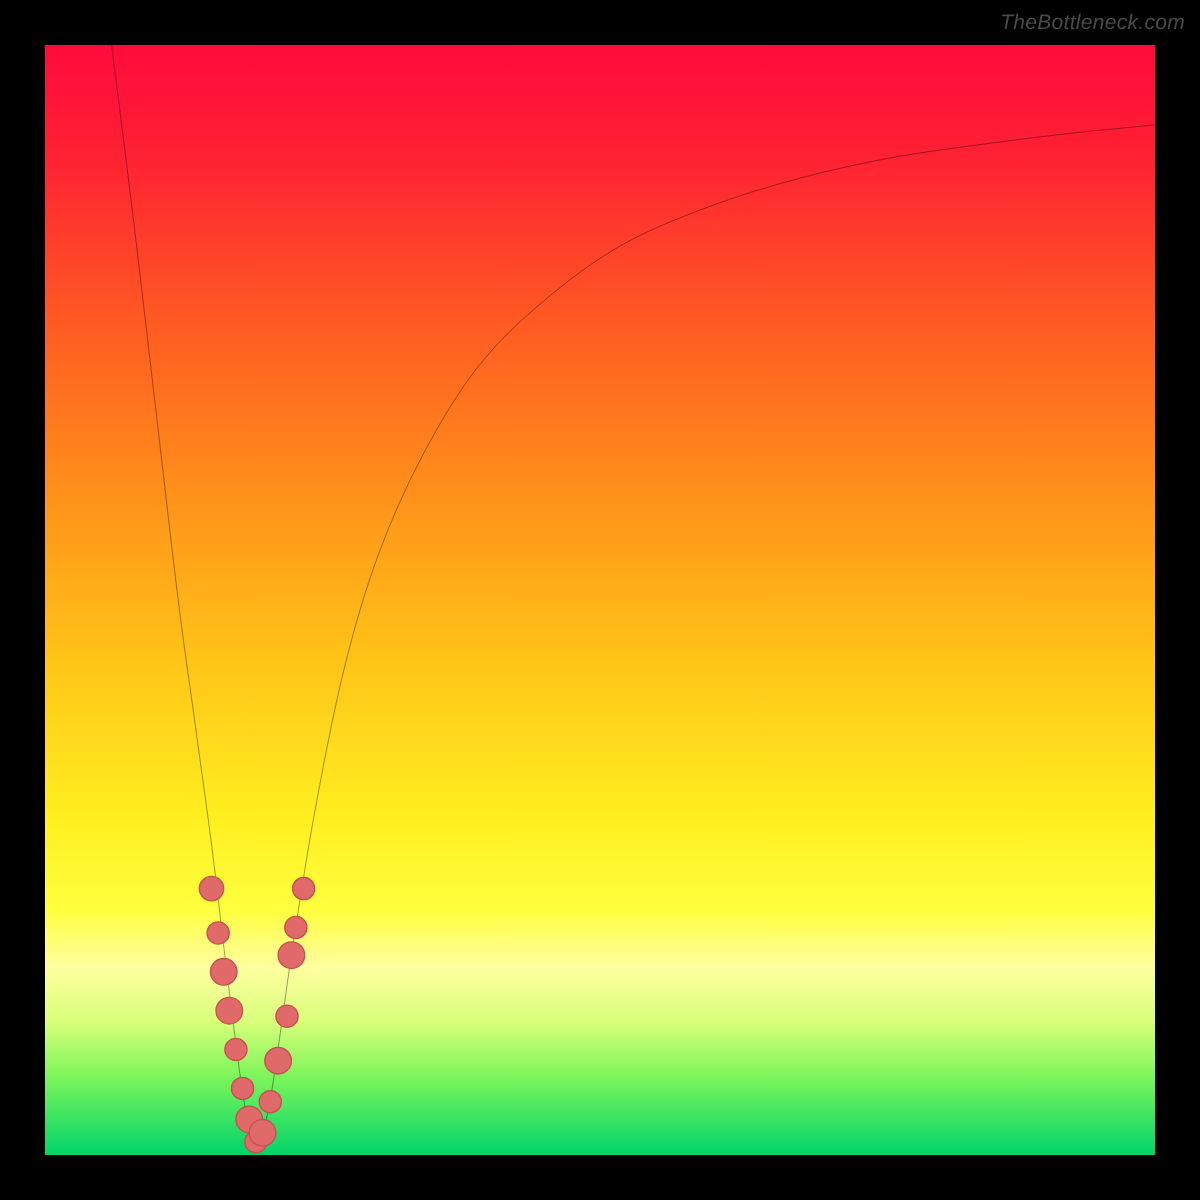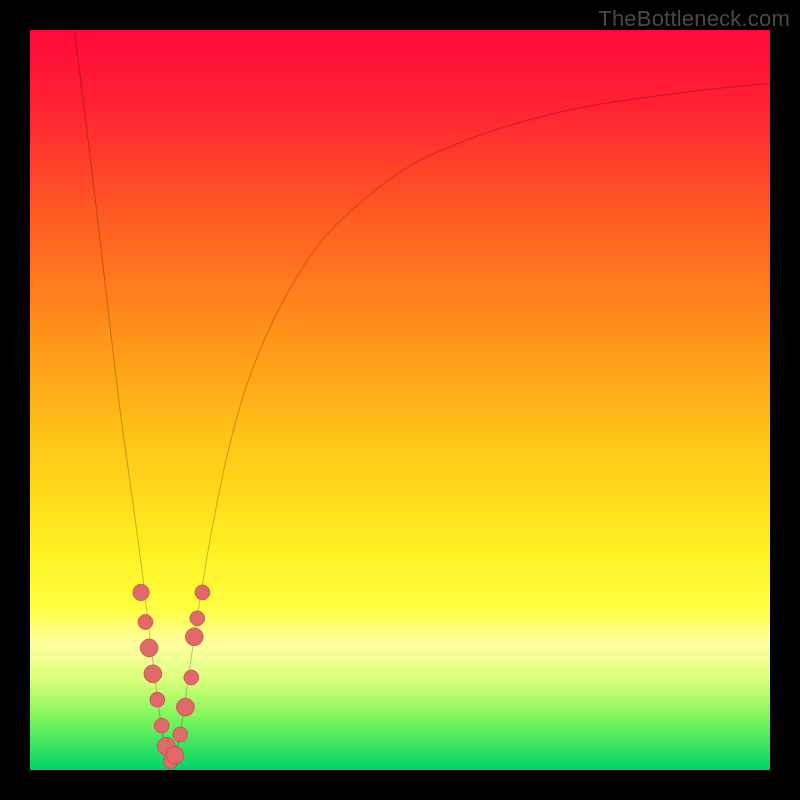--- a/index.html
+++ b/index.html
@@ -26,24 +26,25 @@
     overflow: hidden;
   }
   .gradient {
     position: absolute;
     inset: 0;
   }
   .watermark {
     position: absolute;
     top: 6px;
     right: 10px;
-    font-size: 22px;
+    font-size: 14px;
     font-weight: 500;
     color: #4a4a4a;
     letter-spacing: 0.2px;
+    font-style: italic;
   }
   svg.curve {
     position: absolute;
     inset: 0;
   }
 </style>
 </head>
 <body>
 
 <div class="frame">

